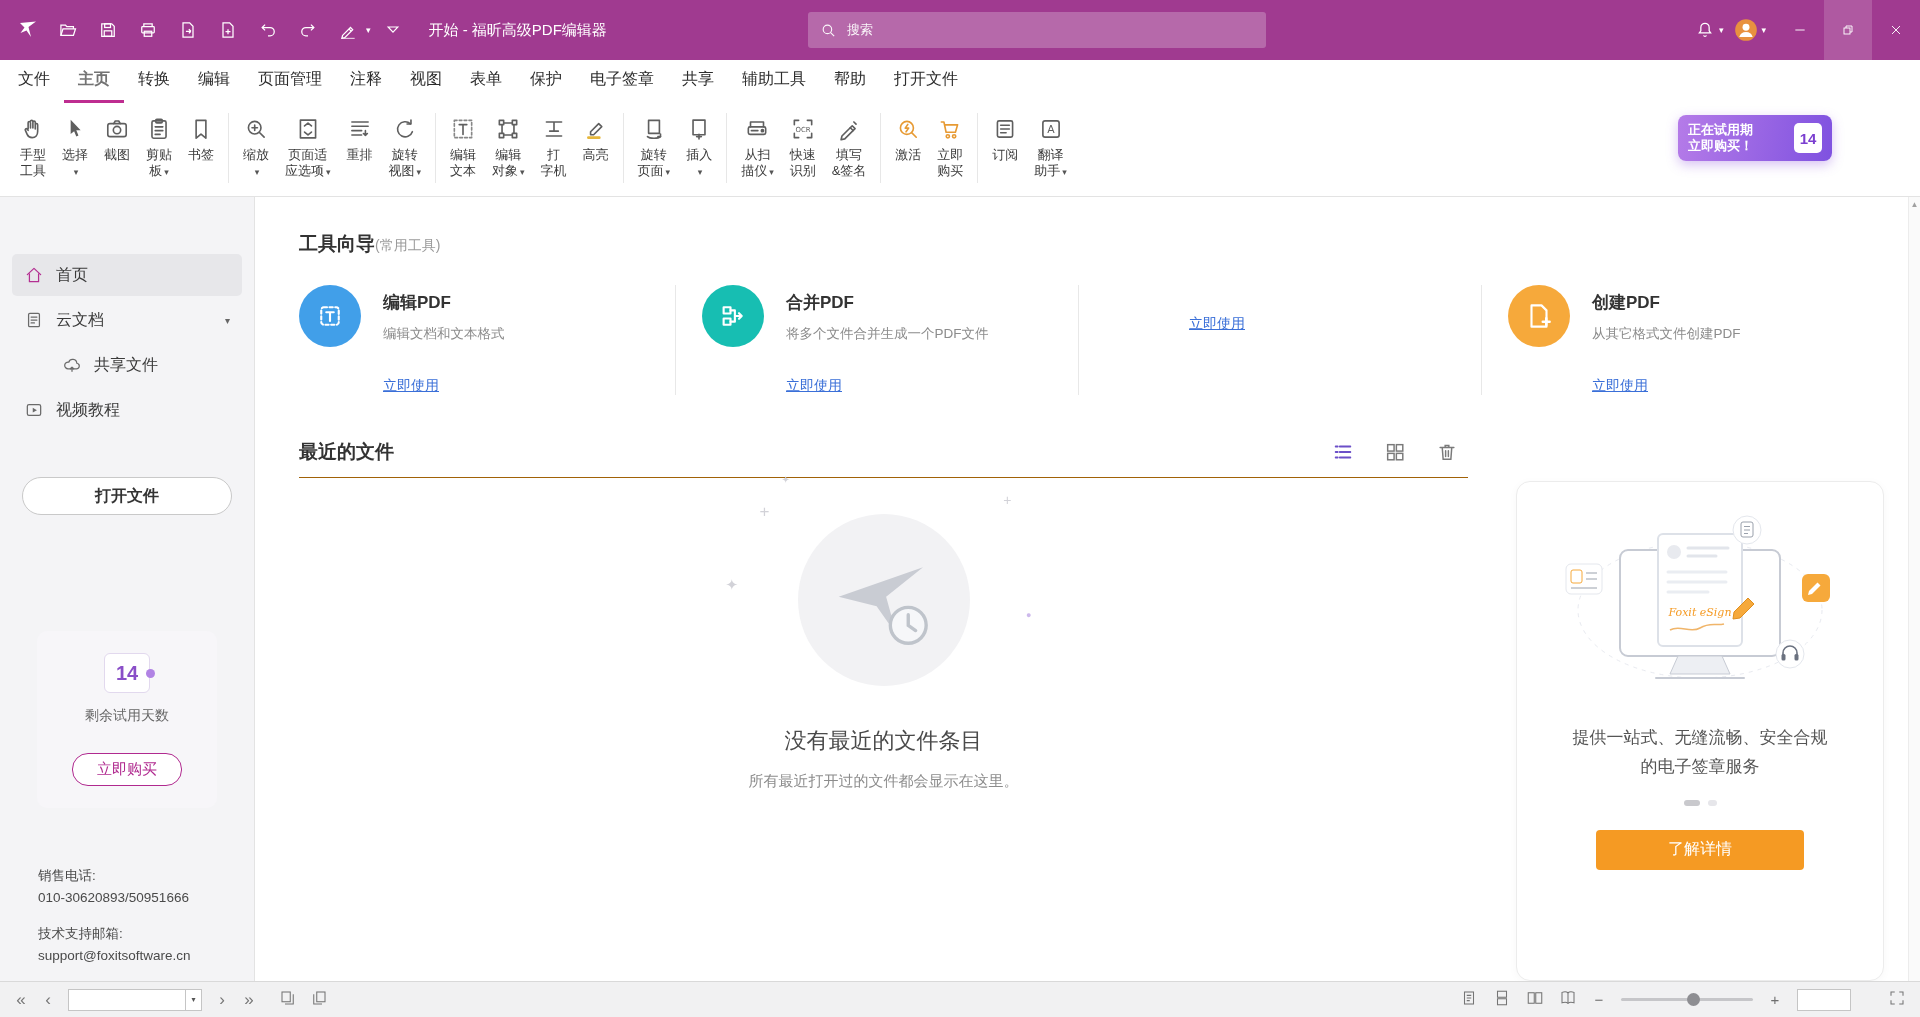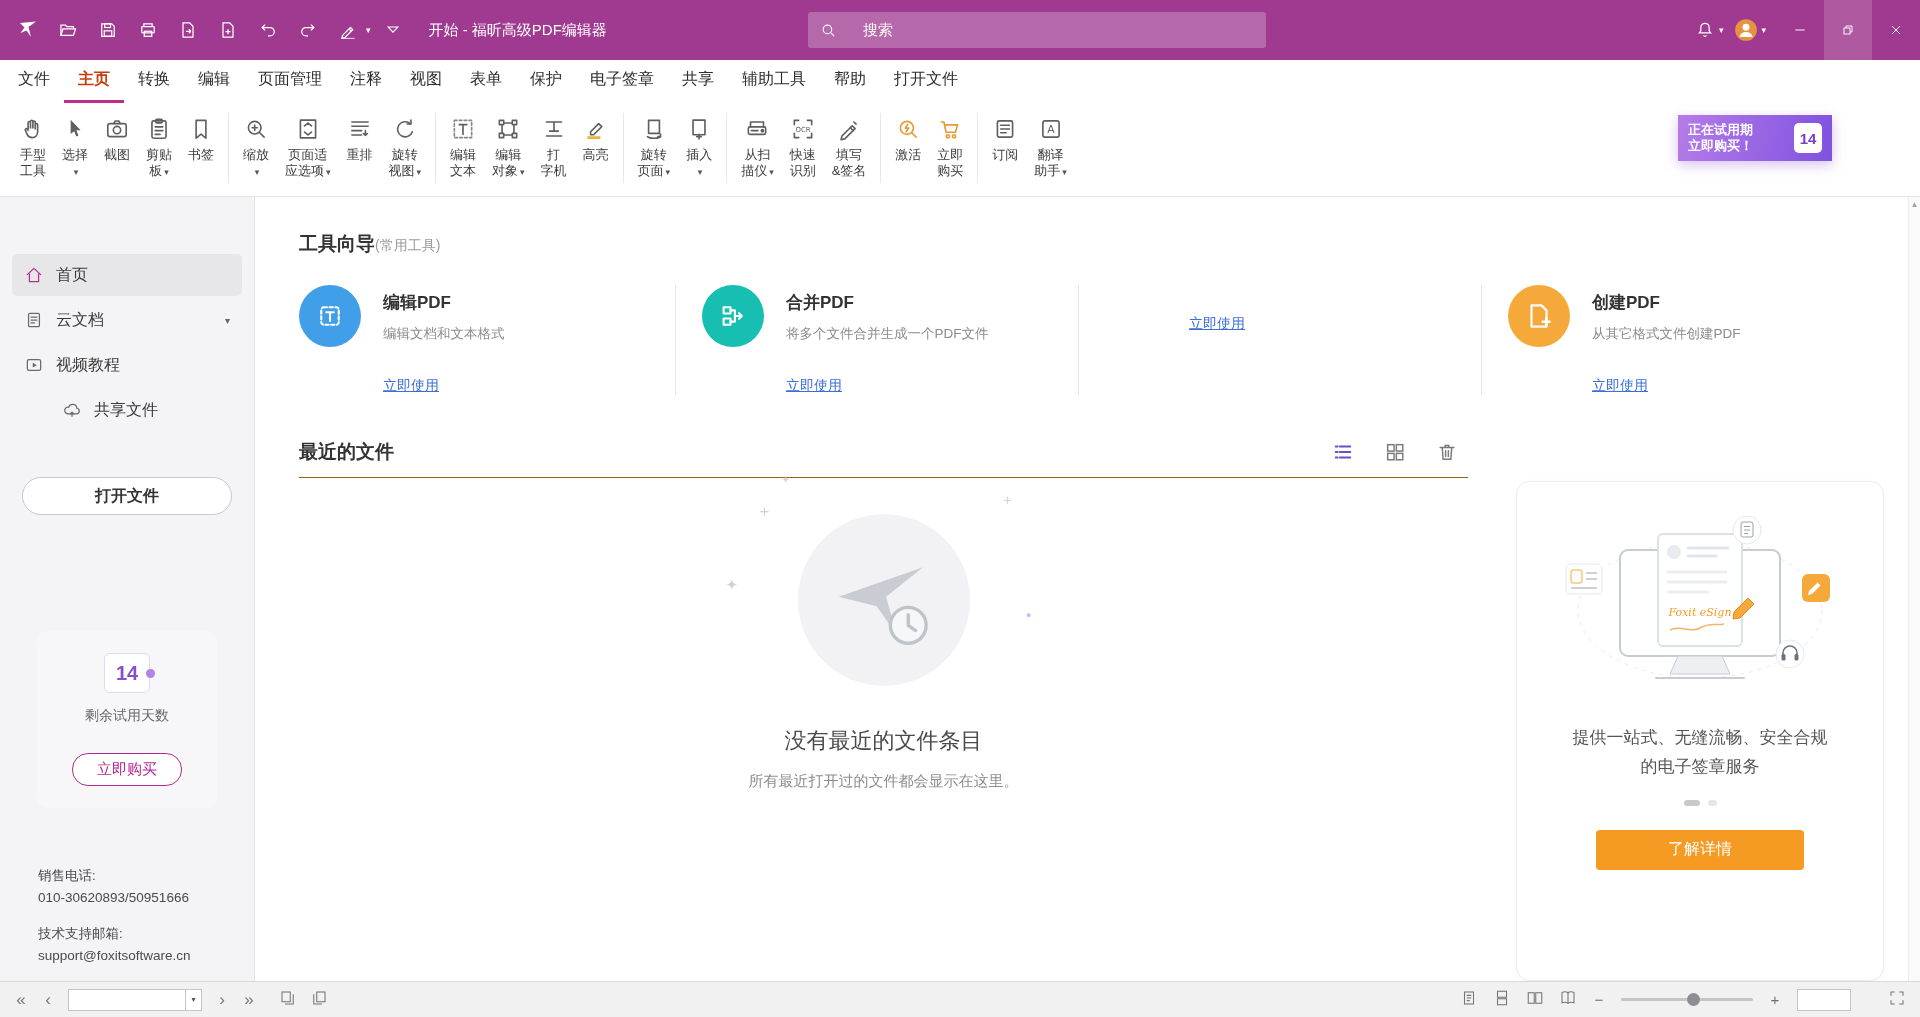--- a/index.html
+++ b/index.html
@@ -7,45 +7,45 @@
   body { font-family:"Liberation Sans","DejaVu Sans",sans-serif; background:#fff; }
   .app { width:1920px; height:1017px; display:flex; flex-direction:column; }
 
   
   .titlebar { flex:0 0 60px; background:#A03A90; display:flex; align-items:center; position:relative; color:#fff; }
   .tb-icons { display:flex; align-items:center; gap:4px; padding-left:10px; }
   .tb-btn { width:36px; height:36px; display:flex; align-items:center; justify-content:center; border-radius:4px; }
   .tb-btn svg { stroke:#fff; fill:none; stroke-width:1.5; }
   .tb-dd { font-size:9px; margin-left:-4px; color:#fff; }
   .tb-title { font-size:15px; margin-left:18px; white-space:nowrap; color:#fff; }
-  .tb-search { position:absolute; left:808px; top:12px; width:458px; height:36px; background:rgba(255,255,255,.24); border-radius:3px; display:flex; align-items:center; gap:26px; padding:0 12px; font-size:15px; color:rgba(255,255,255,.95); }
+  .tb-search { position:absolute; left:808px; top:12px; width:458px; height:36px; background:rgba(255,255,255,.24); border-radius:3px; display:flex; align-items:center; gap:10px; padding:0 12px; font-size:13px; color:rgba(255,255,255,.95); }
   .tb-search svg { stroke:rgba(255,255,255,.95); fill:none; stroke-width:1.6; }
   .tb-right { margin-left:auto; display:flex; align-items:center; height:100%; }
   .tb-user { display:flex; align-items:center; gap:6px; padding:0 10px; height:100%; }
   .winbtn { width:48px; height:100%; display:flex; align-items:center; justify-content:center; }
   .winbtn svg { stroke:#fff; fill:none; stroke-width:1.4; }
   .winbtn.restore { background:rgba(255,255,255,.16); }
 
   
   .menubar { flex:0 0 40px; background:#fff; display:flex; align-items:flex-end; padding:0 4px; }
   .menu-item { font-size:16px; color:#2d2d2d; padding:9px 14px 10px; cursor:default; border-bottom:3px solid transparent; }
-  .menu-item.active { color:#c2410c; font-weight:bold; border-bottom-color:#BE2D90; }
+  .menu-item.active { color:#737373; font-weight:bold; border-bottom-color:#BE2D90; }
 
   
   .ribbon { flex:0 0 94px; background:#fff; border-bottom:1px solid #E3E3E3; display:flex; align-items:flex-start; padding:8px 12px 0 12px; position:relative; }
   .rbtn { display:flex; flex-direction:column; align-items:center; padding:3px 8px; border-radius:4px; }
   .ricon { height:30px; display:flex; align-items:center; justify-content:center; }
   .ricon svg { stroke:#5F5F5F; fill:none; stroke-width:1.5; stroke-linecap:round; stroke-linejoin:round; }
   .ricon svg.gold { stroke:#E79A33; }
   .rlab { font-size:13px; line-height:16px; color:#3B3B3B; text-align:center; margin-top:3px; white-space:nowrap; }
   .rl { display:block; }
   .dd { font-size:9px; color:#555; margin-left:2px; }
   .rsep { width:1px; background:#E7E7E7; height:70px; margin:2px 6px 0; }
 
-  .trial-badge { position:absolute; right:88px; top:12px; width:154px; height:46px; border-radius:0;
+  .trial-badge { position:absolute; right:88px; top:12px; width:154px; height:46px; border-radius:8px;
     background:linear-gradient(100deg,#B57BE8 0%,#7F52E0 100%); box-shadow:0 4px 12px rgba(140,80,220,.35);
     display:flex; align-items:center; gap:10px; padding:0 10px; color:#fff; }
   .tbadge-text { font-size:13px; font-weight:bold; line-height:16px; }
   .tbadge-days { margin-left:auto; background:#fff; color:#7B3FD0; font-weight:bold; font-size:15px; border-radius:5px; width:28px; height:30px; display:flex; align-items:center; justify-content:center; }
 
   
   .content { flex:1; display:flex; min-height:0; background:#fff; }
 
   
   .sidebar { flex:0 0 255px; background:#F4F4F6; border-right:1px solid #E3E3E3; padding-top:54px; position:relative; }
@@ -560,33 +560,33 @@
         <span>首页</span>
       </div>
       <div class="side-item">
         <svg width="20" height="20" viewBox="0 0 24 24">
             <rect x="5.5" y="4" width="13" height="16" rx="1.5"></rect>
             <path d="M8.5 8.5h7M8.5 12h7M8.5 15.5h4"></path>
           </svg>
         <span>云文档</span>
         <span class="chev">▾</span>
       </div>
+      <div class="side-item sub">
+        <svg width="20" height="20" viewBox="0 0 24 24">
+            <path d="M7.5 16.5a4 4 0 1 1 .6-7.9 5 5 0 0 1 9.7 1.3 3.3 3.3 0 0 1-.8 6.6z"></path>
+            <path d="M12 19.5v-5m0 0l-2 2m2-2l2 2"></path>
+          </svg>
+        <span>共享文件</span>
+      </div>
       <div class="side-item">
         <svg width="20" height="20" viewBox="0 0 24 24">
             <rect x="4" y="5.5" width="16" height="13" rx="2"></rect>
             <path d="M10.5 9.3l5 2.9-5 2.9z" fill="#6A6A6A" stroke="none"></path>
           </svg>
         <span>视频教程</span>
-      </div>
-      <div class="side-item sub">
-        <svg width="20" height="20" viewBox="0 0 24 24">
-            <path d="M7.5 16.5a4 4 0 1 1 .6-7.9 5 5 0 0 1 9.7 1.3 3.3 3.3 0 0 1-.8 6.6z"></path>
-            <path d="M12 19.5v-5m0 0l-2 2m2-2l2 2"></path>
-          </svg>
-        <span>共享文件</span>
       </div>
 
       <div class="open-file">
         <span>打开文件</span>
       </div>
 
       <div class="trial-panel">
         <div class="days-box">14</div>
         <div class="trial-caption">剩余试用天数</div>
         <div class="buy-pill">立即购买</div>

